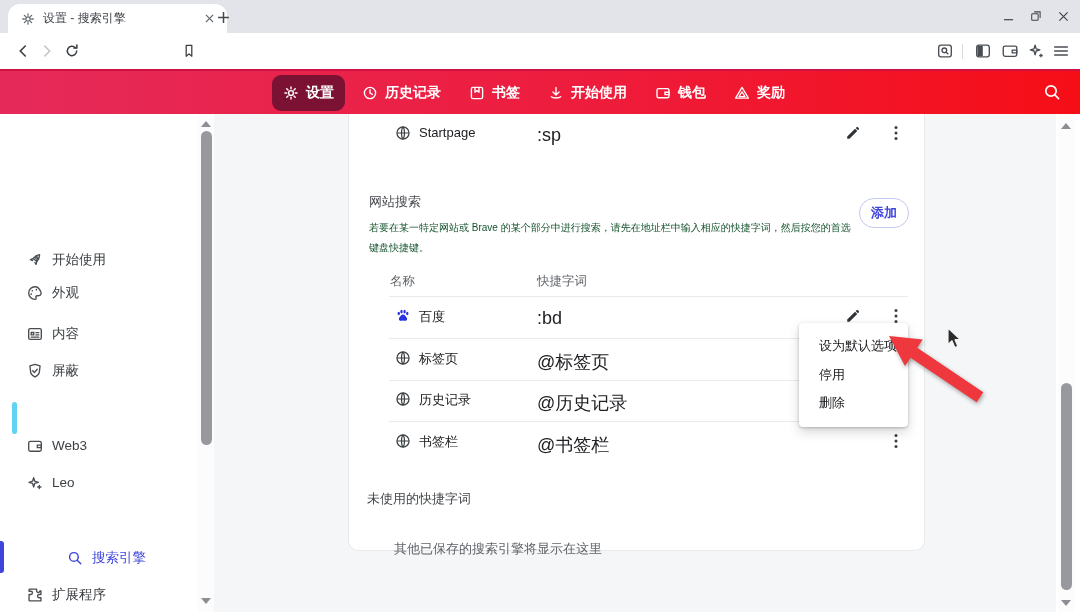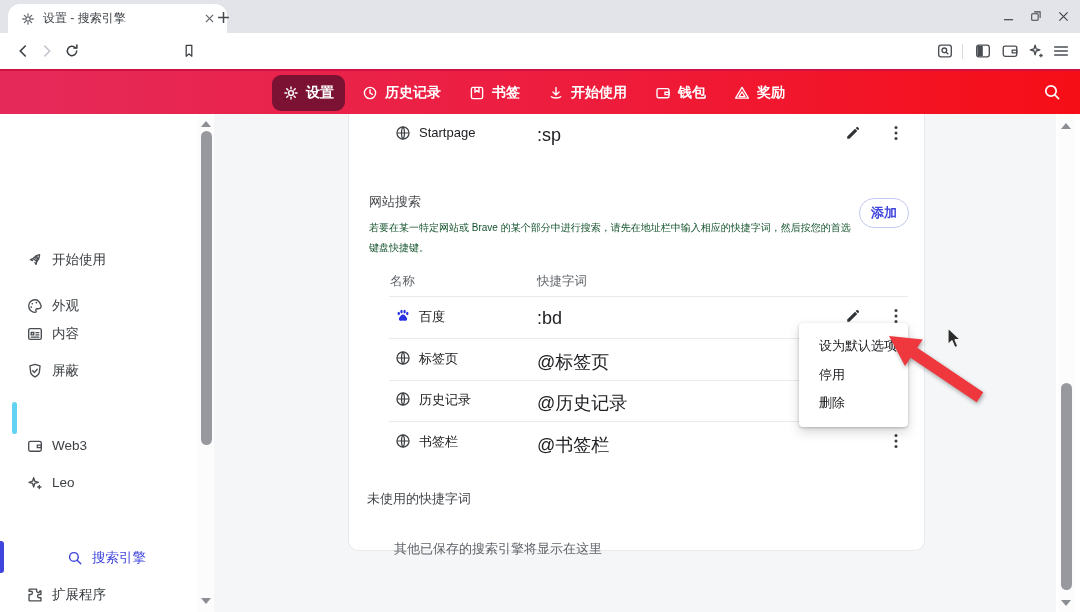--- a/index.html
+++ b/index.html
@@ -280,21 +280,21 @@
         <svg width="18" height="18" viewBox="0 0 20 20" fill="none" stroke-width="1.5" stroke-linejoin="round" stroke-linecap="round">
           <g transform="rotate(40 10 10)">
               <path d="M10 2.2c1.9 1.9 2.7 4.8 2.6 7.8H7.4c-.1-3 .7-5.9 2.6-7.8z"></path>
               <circle cx="10" cy="7" r="1.2"></circle>
               <path d="M7.5 10l-1.6 3 2.4-.8M12.5 10l1.6 3-2.4-.8"></path>
             </g>
         </svg>
       </span>
       <span>开始使用</span>
     </div>
-    <div class="sitem" style="top:173px">
+    <div class="sitem" style="top:160px">
       <span class="sic ico">
         <svg width="18" height="18" viewBox="0 0 20 20" fill="none" stroke-width="1.5">
           <path d="M10 3a7 7 0 100 14c1.4 0 1.7-1 1.1-1.8-.7-1 .1-2.2 1.4-2.2h1.6a2.8 2.8 0 002.3-4.3C15.2 5.2 12.9 3 10 3z"></path>
           <circle cx="7" cy="7.5" r=".9" fill="currentColor" stroke="none"></circle>
             <circle cx="11.5" cy="6.3" r=".9" fill="currentColor" stroke="none"></circle>
             <circle cx="5.8" cy="11.3" r=".9" fill="currentColor" stroke="none"></circle>
         </svg>
       </span>
       <span>外观</span>
     </div>

